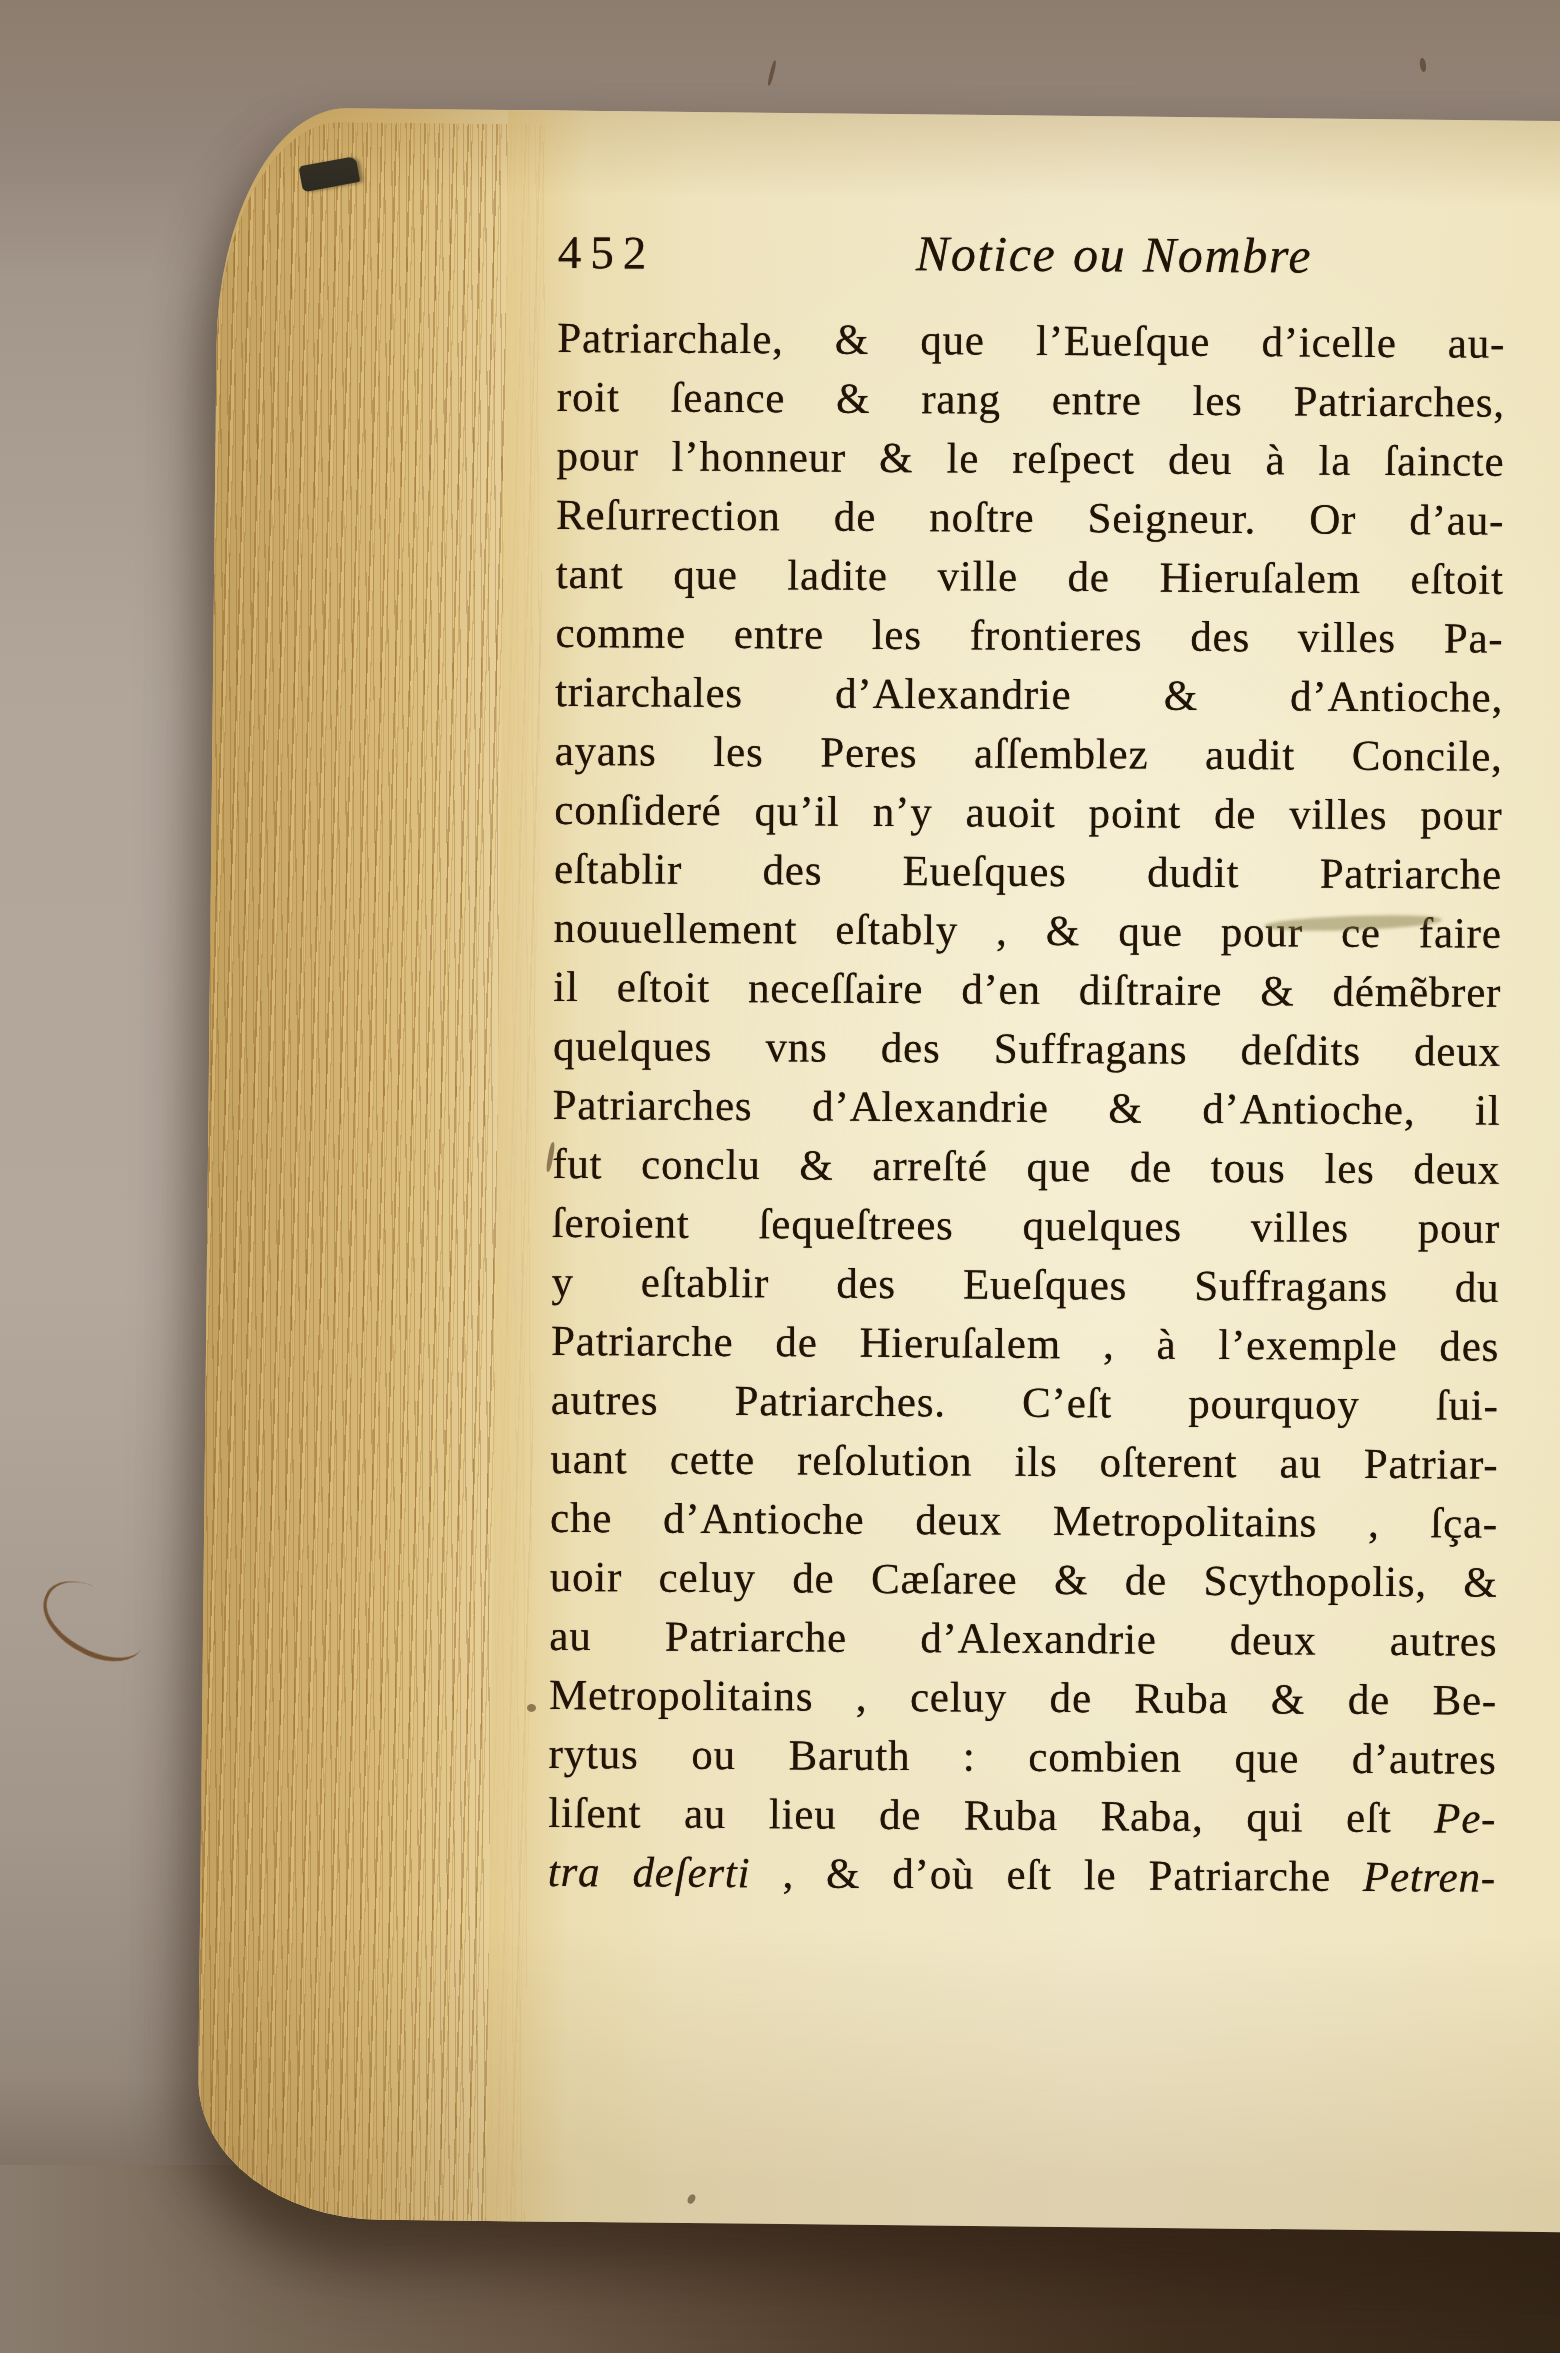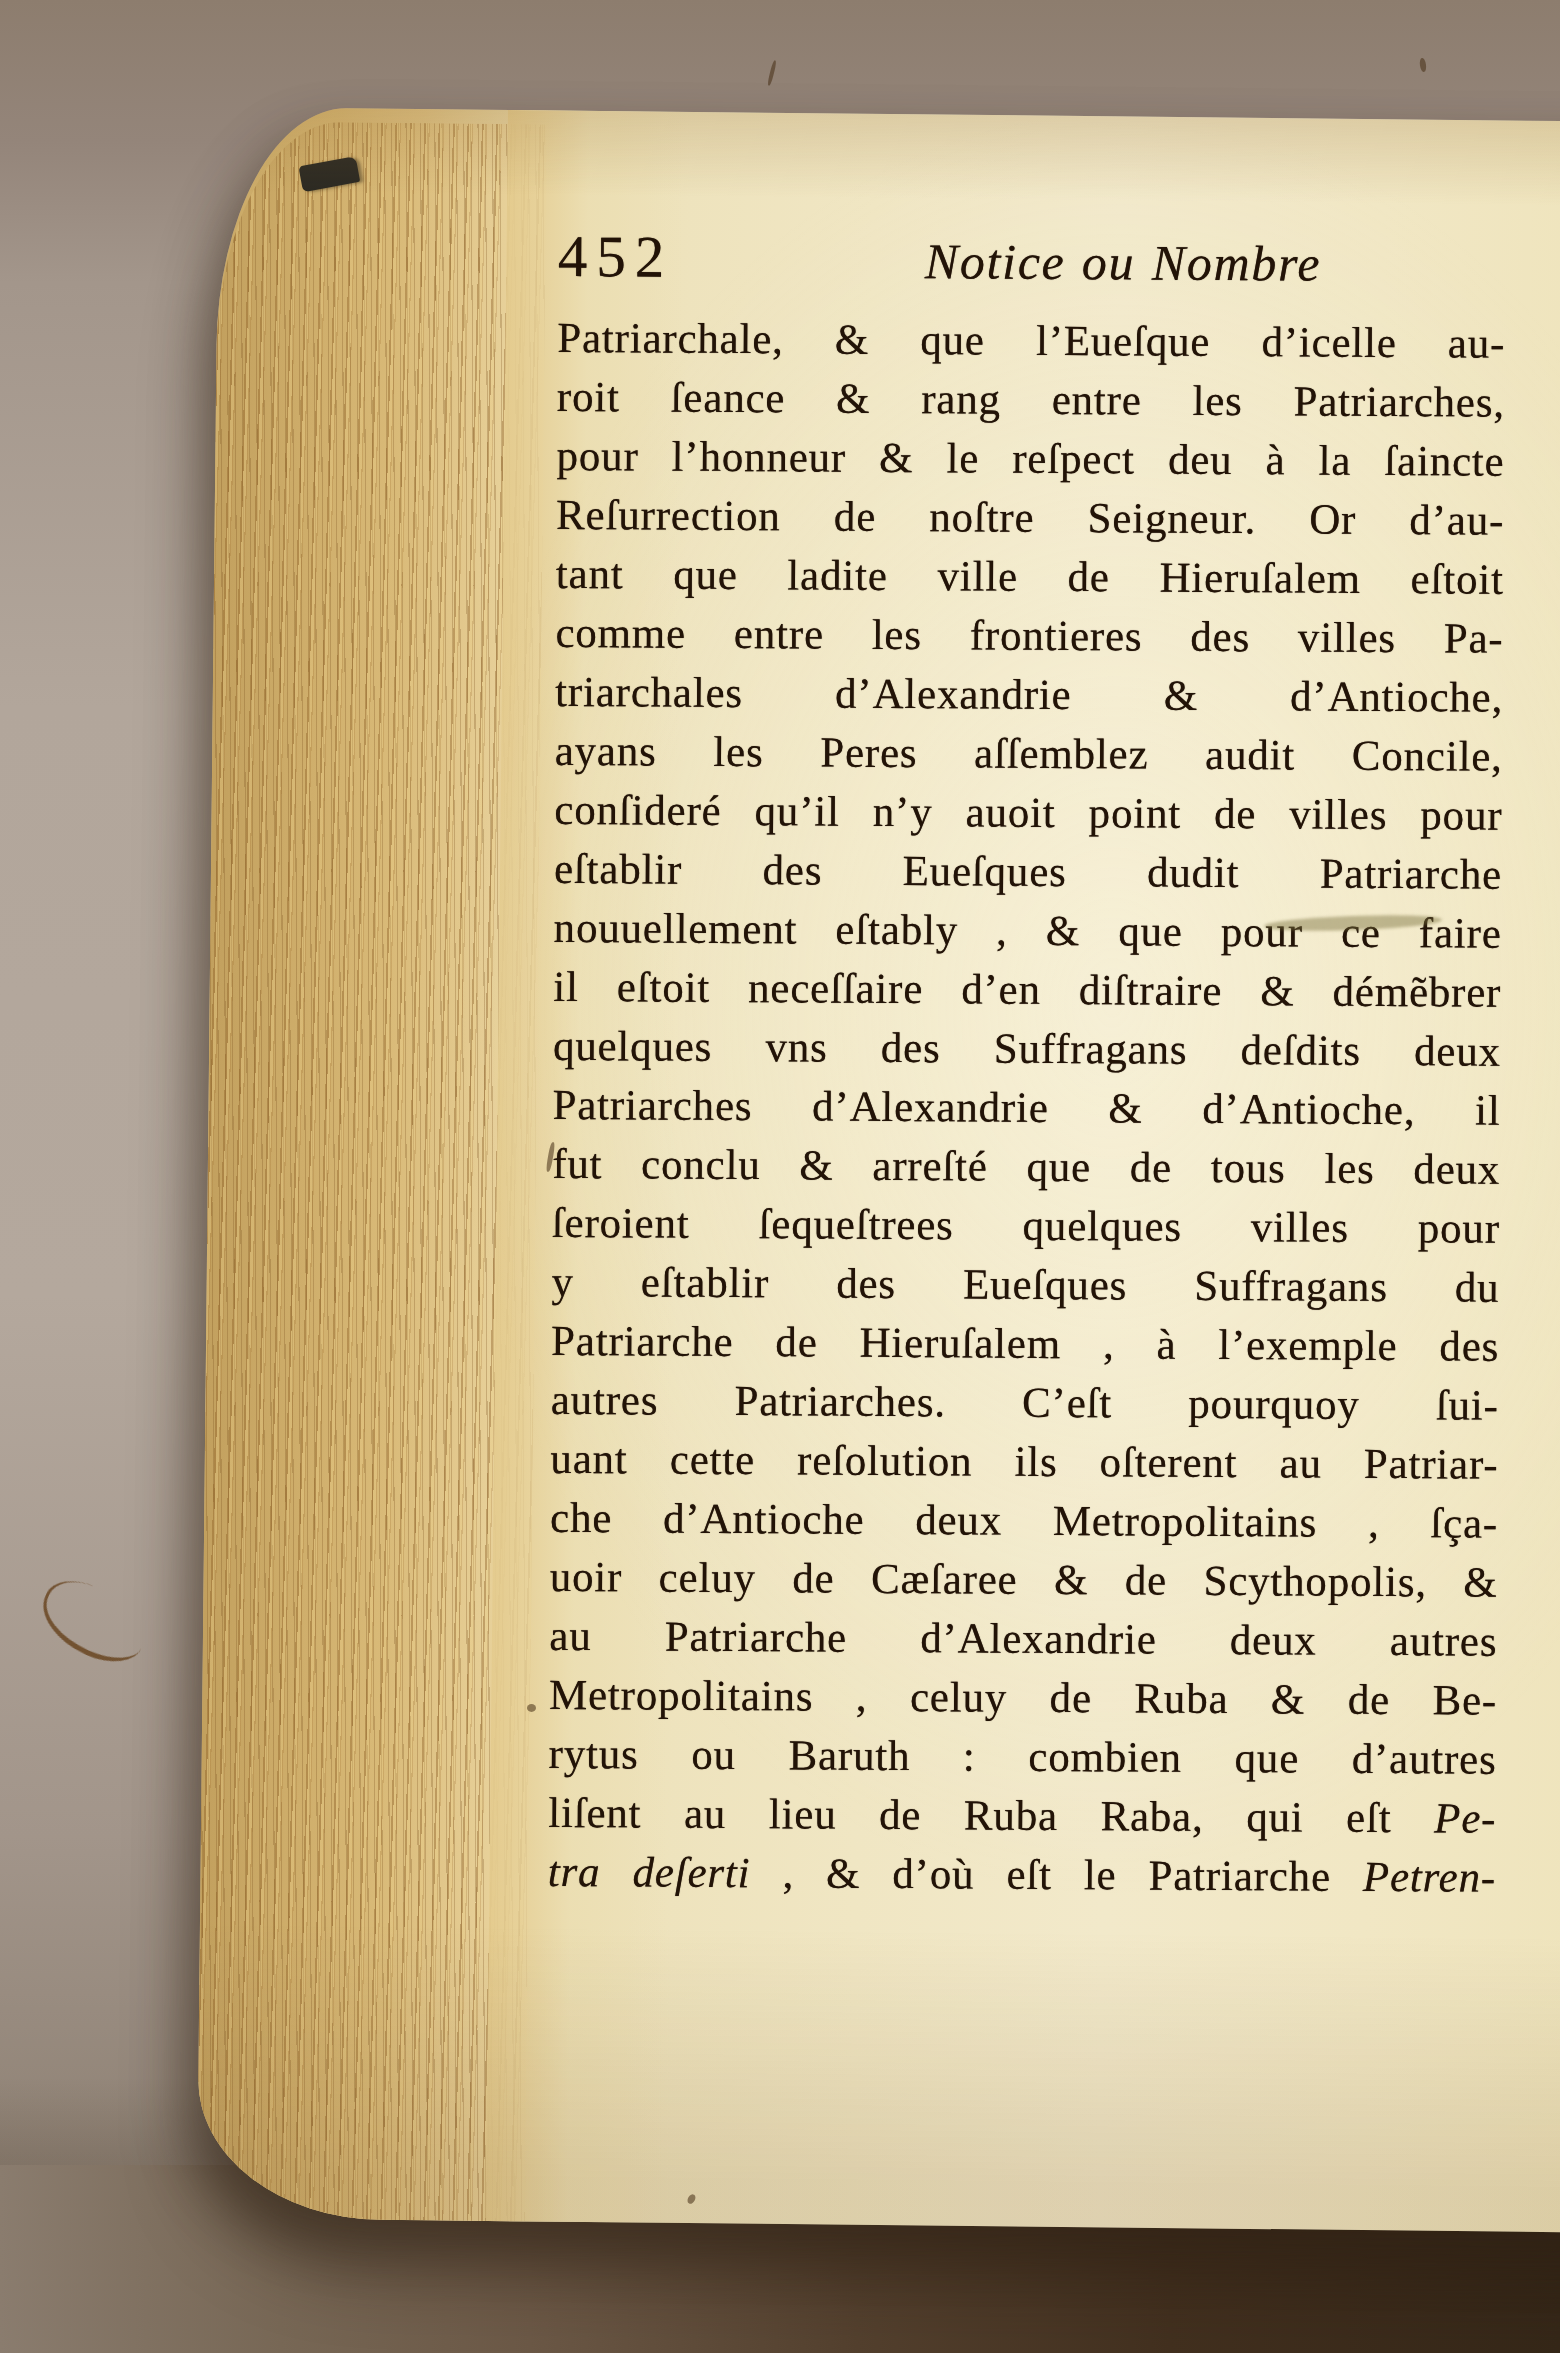--- a/index.html
+++ b/index.html
@@ -63,21 +63,21 @@
   
   .text-layer{
     position:absolute;left:558px;top:222px;width:948px;
     transform:rotate(0.35deg);transform-origin:0 0;
     color:#221307;
   }
   .header-row{
     display:flex;align-items:baseline;height:62px;
     text-shadow:0 0 0.8px rgba(30,16,6,.8);
   }
-  .page-num{font-size:59px;letter-spacing:9px;}
+  .page-num{font-size:47px;letter-spacing:9px;}
   .running-title{
     flex:1;text-align:center;font-style:italic;font-size:50px;
     letter-spacing:1.7px;padding-left:67px;word-spacing:2.2px;
   }
   .body-text{margin-top:24.4px;}
   .line{
     font-size:43px;line-height:59px;height:59px;overflow:hidden;
     text-align:justify;text-align-last:justify;
     letter-spacing:0.8px;word-spacing:2.8px;
     text-shadow:0 0 0.8px rgba(30,16,6,.8);

